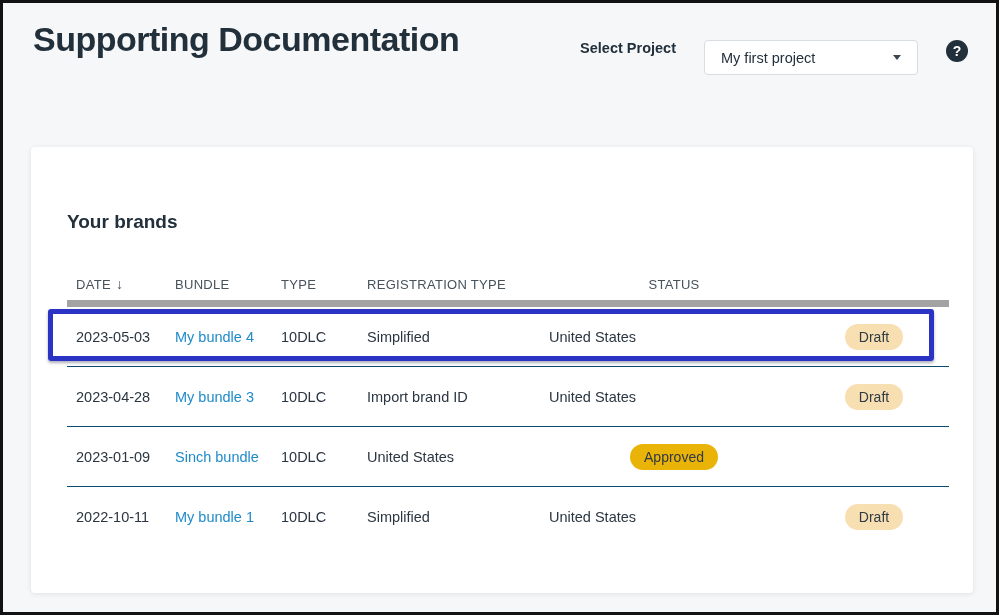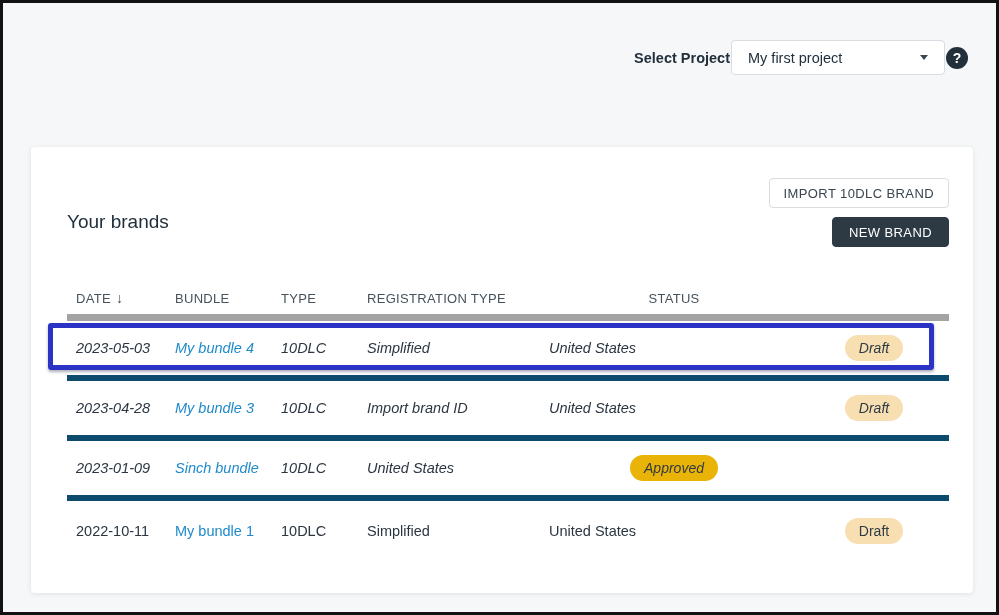--- a/index.html
+++ b/index.html
@@ -26,22 +26,21 @@
     letter-spacing: -0.5px;
     line-height: 1.15;
   }
   .page-subtitle {
     font-size: 14px;
     color: #4a555f;
     margin-top: 7px;
   }
   .project-area {
     display: flex;
-    align-items: center;
-    gap: 1px;
+    gap: 28px;
     margin-top: 20px;
     flex-shrink: 0;
   }
   .project-label {
     font-size: 14.5px;
     font-weight: 700;
     color: #22303c;
     white-space: nowrap;
   }
   .project-select {
@@ -88,21 +87,21 @@
     padding: 0 24px 0 36px;
   }
   .card-top {
     display: flex;
     justify-content: space-between;
     align-items: flex-start;
     padding-top: 31px;
   }
   .panel-heading {
     font-size: 19px;
-    font-weight: 400;
+    font-weight: 700;
     color: #22303c;
     margin-top: 33px;
   }
   .button-stack {
     display: flex;
     flex-direction: column;
     align-items: flex-end;
     gap: 9px;
   }
   .btn {
@@ -141,21 +140,21 @@
     height: 39px;
     border-bottom: 7px solid #a3a3a3;
     font-size: 13px;
     letter-spacing: 0.3px;
     color: #46525c;
   }
   .t-head .cell-status { text-align: center; }
   .sort-wrap { display: inline-flex; align-items: center; gap: 5px; cursor: pointer; }
   .sort-arrow { font-size: 14px; color: #46525c; }
   .t-body-row { height: 60px; font-size: 14.5px; color: #2b3642; }
-  .t-body-row.with-divider { border-bottom: 6px solid #0c4a6e; font-style: italic; }
+  .t-body-row.with-divider { border-bottom: 1px solid #0c4a6e; }
   .cell-status { text-align: center; }
   .bundle-link {
     color: #1f8aca;
     text-decoration: none;
     cursor: pointer;
   }
   .badge {
     display: inline-block;
     padding: 5px 14px;
     border-radius: 14px;
@@ -175,39 +174,36 @@
     box-shadow: 0 2px 3px rgba(20,25,60,0.35);
     pointer-events: none;
     z-index: 5;
   }
 </style>
 </head>
 <body>
 
 <div class="top-header">
   <div>
+    <div class="page-title">Supporting Documentation</div>
   </div>
   <div class="project-area">
     <span class="project-label">Select Project</span>
     <div class="project-select">
       <span>My first project</span>
       <span class="caret-down"></span>
     </div>
     <div class="help-icon">?</div>
   </div>
 </div>
 
 <div class="card">
 
   <div class="card-top">
     <div class="panel-heading">Your brands</div>
-    <div class="button-stack">
-      <button class="btn btn-outline">IMPORT 10DLC BRAND</button>
-      <button class="btn btn-dark">NEW BRAND</button>
-    </div>
   </div>
 
   <div class="table">
 
     <div class="t-row t-head">
       <div class="sort-wrap">
         <span>DATE</span>
         <span class="sort-arrow">↓</span>
       </div>
       <div>BUNDLE</div>

